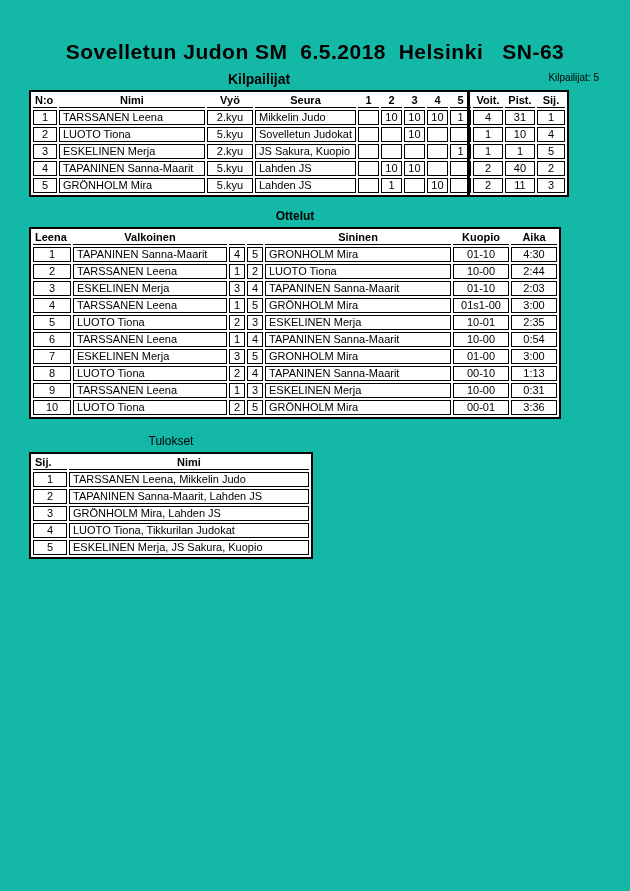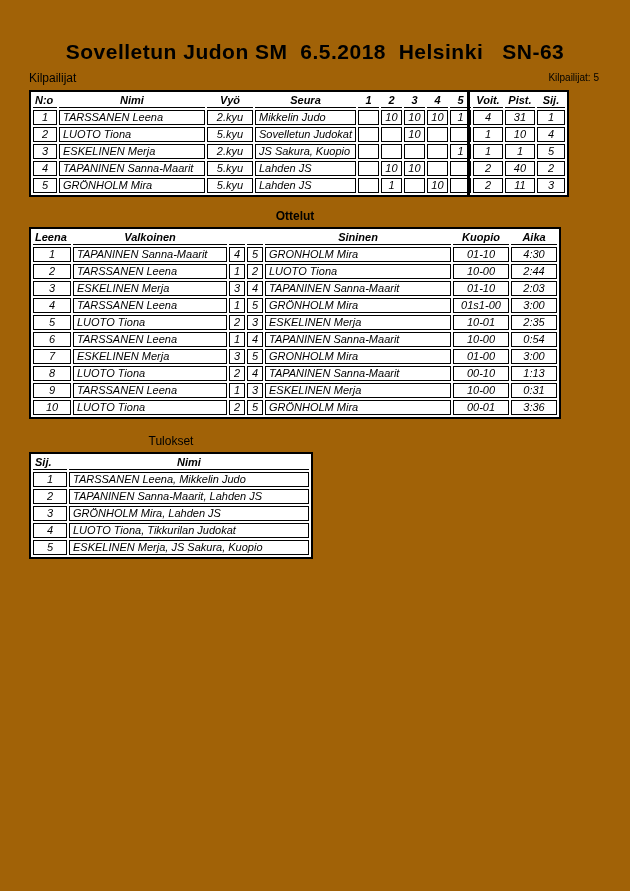--- a/index.html
+++ b/index.html
@@ -1,37 +1,37 @@
 <!DOCTYPE html>
 <html><head>
 <meta charset="utf-8">
 <style>
   html,body{margin:0;padding:0;background:#fff;}
   .page{
-    width:630px;height:891px;background:#a16207;color:#000;
+    width:630px;height:891px;background:#14b8a6;color:#000;
     font-family:"Liberation Sans", sans-serif;overflow:hidden;position:relative;
   }
   .title{
     padding-top:40px;text-align:center;font-size:21px;font-weight:bold;
     white-space:pre;letter-spacing:0.5px;
   }
   .content{margin-left:29px;width:560px;}
   .sechead{position:relative;height:15px;margin-top:7px;margin-bottom:4px;}
   .seclabel{
-    display:block;width:460px;text-align:left;
-    font-size:12px;font-weight:normal;
+    display:block;width:460px;text-align:center;
+    font-size:14px;font-weight:bold;
   }
   .count{
     position:absolute;top:1px;right:-10px;font-size:10px;font-weight:normal;margin-left:16px;
   }
   .sechead-mid{width:532px;text-align:center;font-size:12px;font-weight:bold;
     margin-top:12px;margin-bottom:4px;}
   .sechead-res{width:284px;text-align:center;font-size:12px;font-weight:normal;
     margin-top:15px;margin-bottom:4px;}
-  .tblwrap{position:relative;display:inline-block;vertical-align:top;font-style:italic;}
+  .tblwrap{position:relative;display:inline-block;vertical-align:top;}
   table.tbl{
     border-collapse:separate;border-spacing:2px;border:2px solid #000;
     table-layout:fixed;background:#fff;
   }
   table.tbl th{
     font-size:11px;font-weight:bold;height:13px;line-height:13px;
     padding:0 2px;border:none;border-bottom:1px solid #000;
     overflow:hidden;white-space:nowrap;
   }
   table.tbl td{

